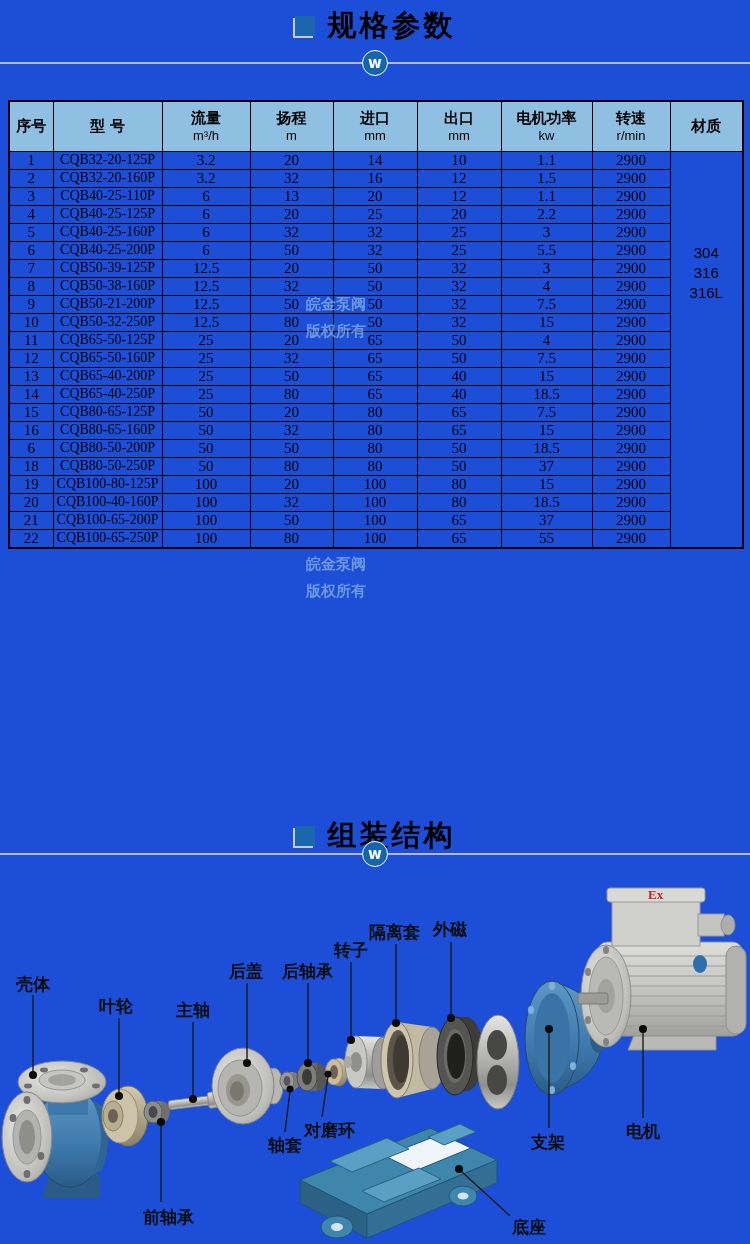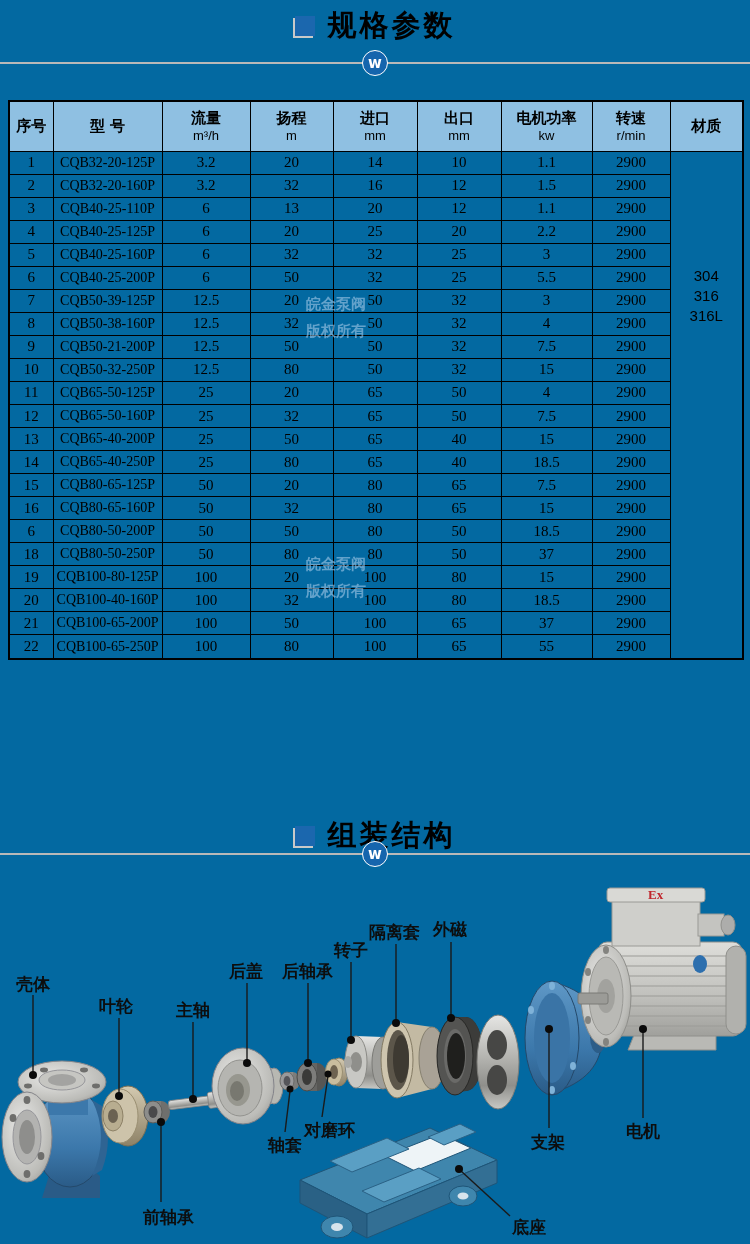--- a/index.html
+++ b/index.html
@@ -1,16 +1,16 @@
 <!DOCTYPE html>
 <html><head>
 <meta charset="utf-8">
 <style>
   html,body{margin:0;padding:0;background:#fff;}
-  .page{position:relative;width:750px;height:1244px;background:#0369a1;overflow:hidden;
+  .page{position:relative;width:750px;height:1244px;background:#1d4ed8;overflow:hidden;
         font-family:"Liberation Sans",sans-serif;}
 
   
   .section-header{position:absolute;left:0;width:750px;display:flex;justify-content:center;
         align-items:center;gap:13px;}
   #sec1{top:6px;}
   #sec2{top:816px;}
   .sq{width:20px;height:20px;background:#1b67ae;box-shadow:-2px 2px 0 #c9c9c9;flex:0 0 auto;}
   .section-title{font-size:29px;font-weight:bold;color:#000;margin:0;letter-spacing:3px;
         font-family:"DejaVu Sans",sans-serif;}
@@ -18,31 +18,31 @@
   
   .divider{position:absolute;left:0;width:750px;height:28px;}
   #div1{top:50px;}
   #div2{top:841px;}
   .divider .line{position:absolute;left:0;right:0;top:12px;height:2px;background:#b9b9b9;}
   .w-badge{position:absolute;left:50%;top:0;transform:translateX(-50%);width:24px;height:24px;
         border-radius:50%;background:#1565ad;border:1px solid #fff;color:#fff;font-weight:bold;
         font-size:15px;line-height:24px;text-align:center;font-family:"DejaVu Sans",sans-serif;}
 
   
-  #spec-table{position:absolute;left:8px;top:100px;width:734px;height:560px;border-collapse:collapse;
+  #spec-table{position:absolute;left:8px;top:100px;width:734px;height:448px;border-collapse:collapse;
         table-layout:fixed;border:2px solid #000;font-family:"Liberation Serif",serif;}
   #spec-table th,#spec-table td{border:1px solid #000;text-align:center;padding:0;color:#000;
         overflow:hidden;}
   #spec-table thead tr{height:50px;background:#8fc0e2;}
   #spec-table th .lbl{font-size:15px;font-weight:bold;font-family:"DejaVu Sans",sans-serif;line-height:19px;}
   #spec-table th .unit{font-size:13px;font-weight:normal;font-family:Liberation Sans, sans-serif;line-height:15px;}
   td.cell-no,td.cell-num{font-size:15px;}
   td.cell-model{font-size:14px;letter-spacing:0;}
   td.cell-material{vertical-align:top;font-family:"Liberation Sans",sans-serif;}
-  .material-box{padding-top:114px;font-size:15px;line-height:20px;}
+  .material-box{padding-top:91px;font-size:15px;line-height:20px;}
 
   
   .watermark{position:absolute;left:286px;width:100px;text-align:center;color:#9ec6e6;opacity:.62;
         font-size:15px;line-height:27px;font-weight:bold;font-family:"DejaVu Sans",sans-serif;
         pointer-events:none;}
   #wm1{top:291px;}
   #wm2{top:551px;}
 
   
   #diagram{position:absolute;left:0;top:880px;width:750px;height:364px;}

